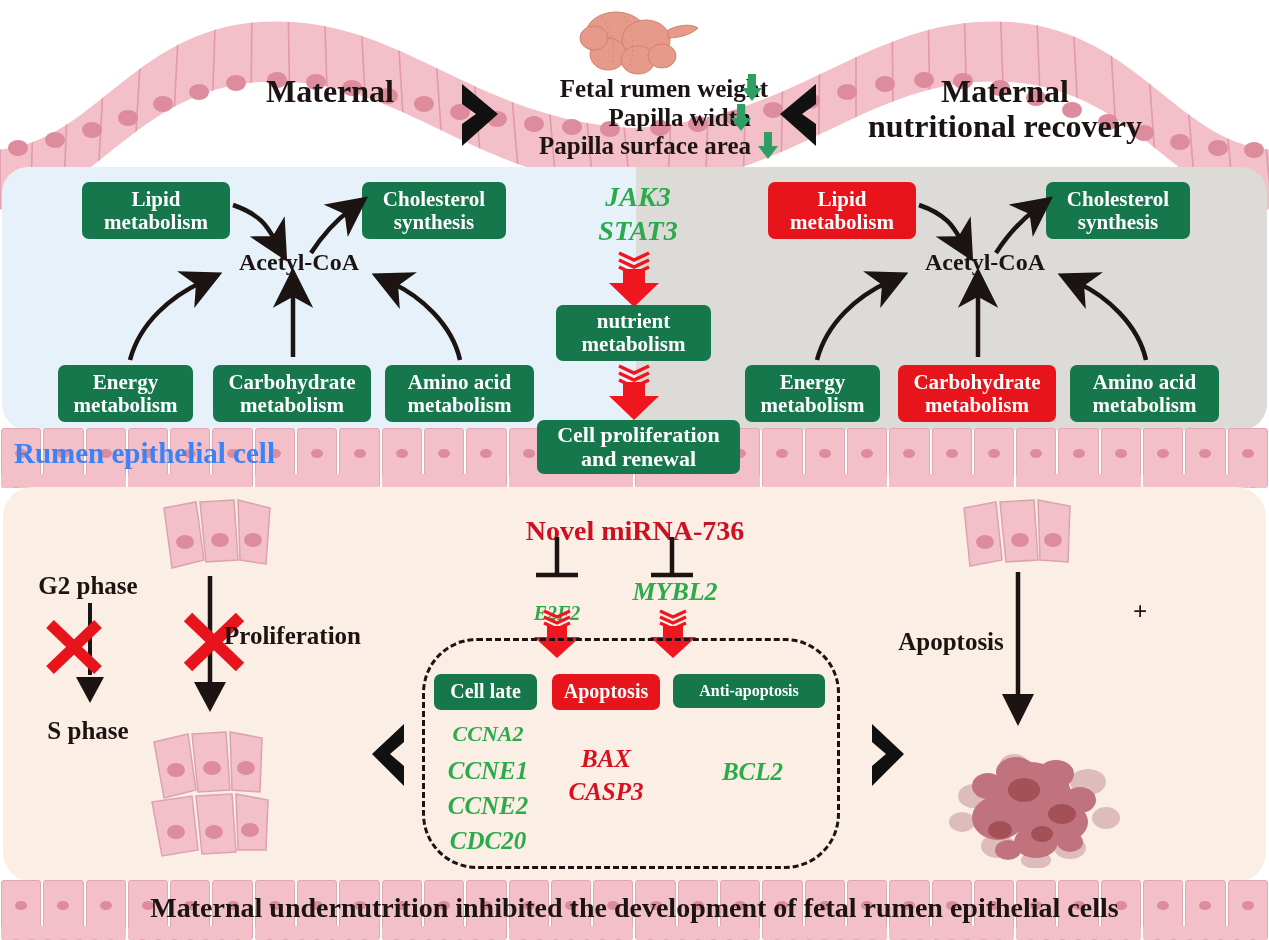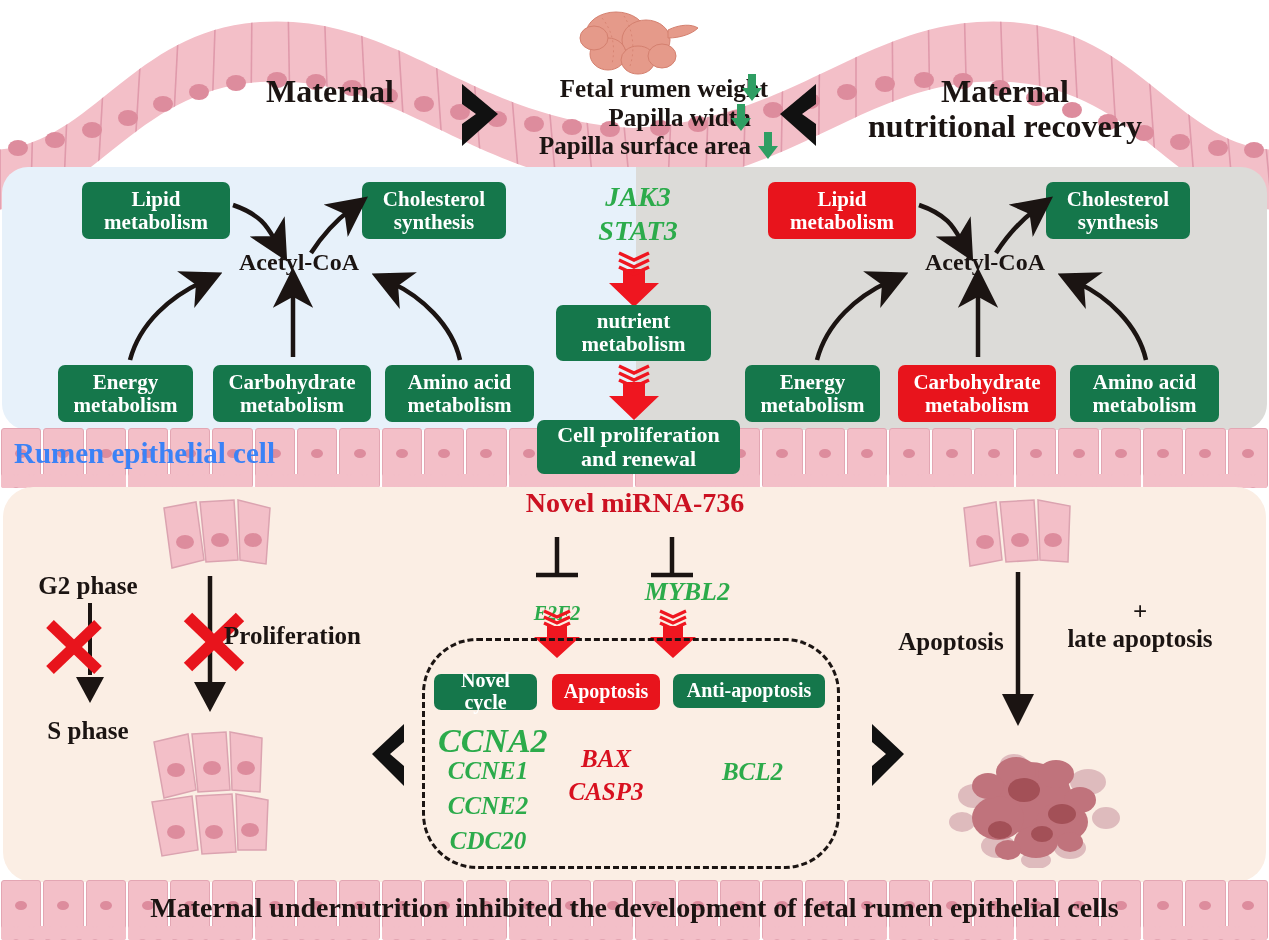--- a/index.html
+++ b/index.html
@@ -426,37 +426,37 @@
   <span>Rumen epithelial cell</span>
 </div>
 
 <div class="gbox" style="left:537px;top:420px;width:203px;height:54px;font-size:22px;">
   <div><span>Cell proliferation</span><br>
   <span>and renewal</span></div>
 </div>
 
 <div class="abs" id="panel-bottom"></div>
 
-<div class="lbl" style="left:495px;top:488px;width:280px;font-size:28px;color:#cc1122;">
+<div class="lbl" style="left:495px;top:516px;width:280px;font-size:28px;color:#cc1122;">
   <span>Novel miRNA-736</span>
 </div>
 
 <svg class="abs" style="left:500px;top:535px;" width="230" height="60" viewBox="0 0 230 60">
   <g stroke="#1b1412" stroke-width="4.5" fill="none">
     <path d="M57 2 L57 38"></path>
       <path d="M36 40 L78 40"></path>
     <path d="M172 2 L172 38"></path>
       <path d="M151 40 L193 40"></path>
   </g>
 </svg>
 
 <div class="gene" style="left:507px;top:578px;width:100px;font-size:20px;margin-top:24px;">
   <span>E2F2</span>
 </div>
-<div class="gene" style="left:620px;top:578px;width:110px;font-size:26px;text-align:right;">
+<div class="gene" style="left:620px;top:578px;width:110px;font-size:26px;">
   <span>MYBL2</span>
 </div>
 
 <svg class="abs" style="left:529px;top:608px;" width="56" height="52" viewBox="0 0 56 52">
   <path d="M18 18 L18 29 L5 29 L28 50 L51 29 L38 29 L38 18 Z" fill="#ef1620"></path>
   <g fill="none" stroke="#ef1620" stroke-width="3.2">
     <path d="M15 3 L28 9 L41 3"></path>
       <path d="M15 9 L28 15 L41 9"></path>
     <path d="M15 15 L28 21 L41 15"></path>
   </g>
@@ -467,30 +467,30 @@
     <path d="M15 3 L28 9 L41 3"></path>
       <path d="M15 9 L28 15 L41 9"></path>
     <path d="M15 15 L28 21 L41 15"></path>
   </g>
 </svg>
 
 <div class="abs" style="left:422px;top:638px;width:412px;height:225px;
             border:3px dashed #1b1412;border-radius:55px;"></div>
 
 <div class="gbox" style="left:434px;top:674px;width:103px;height:36px;font-size:20px;">
-  <span>Novel cycle</span>
+  <span>Cell late</span>
 </div>
 <div class="rbox" style="left:552px;top:674px;width:108px;height:36px;font-size:20px;">
   <span>Apoptosis</span>
 </div>
-<div class="gbox" style="left:673px;top:674px;width:152px;height:32px;font-size:20px;">
+<div class="gbox" style="left:673px;top:674px;width:152px;height:32px;font-size:16px;">
   <span>Anti-apoptosis</span>
 </div>
 
-<div class="gene" style="left:438px;top:722px;width:100px;font-size:34px;">
+<div class="gene" style="left:438px;top:722px;width:100px;font-size:22px;">
   <span>CCNA2</span>
 </div>
 <div class="gene" style="left:438px;top:757px;width:100px;font-size:25px;">
   <span>CCNE1</span>
 </div>
 <div class="gene" style="left:438px;top:792px;width:100px;font-size:25px;">
   <span>CCNE2</span>
 </div>
 <div class="gene" style="left:438px;top:827px;width:100px;font-size:25px;">
   <span>CDC20</span>
@@ -589,21 +589,20 @@
 </svg>
 <svg class="abs" style="left:980px;top:572px;" width="100" height="160" viewBox="0 0 100 160">
   <path d="M38 0 L38 124" stroke="#1b1412" stroke-width="4.5" fill="none"></path>
   <path d="M22 122 L54 122 L38 154 Z" fill="#1b1412"></path>
 </svg>
 <div class="lbl" style="left:886px;top:628px;width:130px;font-size:25px;">
   <span>Apoptosis</span>
 </div>
 <div class="lbl" style="left:1028px;top:598px;width:224px;font-size:25px;">
   <div>+</div>
-  <div>late apoptosis</div>
 </div>
 
 <svg class="abs" style="left:938px;top:738px;" width="200" height="130" viewBox="0 0 200 130">
   <g fill="#d5aab1" opacity=".75">
     <ellipse cx="36" cy="58" rx="16" ry="12"></ellipse>
       <ellipse cx="150" cy="44" rx="18" ry="13"></ellipse>
     <ellipse cx="60" cy="108" rx="17" ry="12"></ellipse>
       <ellipse cx="132" cy="110" rx="16" ry="11"></ellipse>
     <ellipse cx="24" cy="84" rx="13" ry="10"></ellipse>
       <ellipse cx="168" cy="80" rx="14" ry="11"></ellipse>

